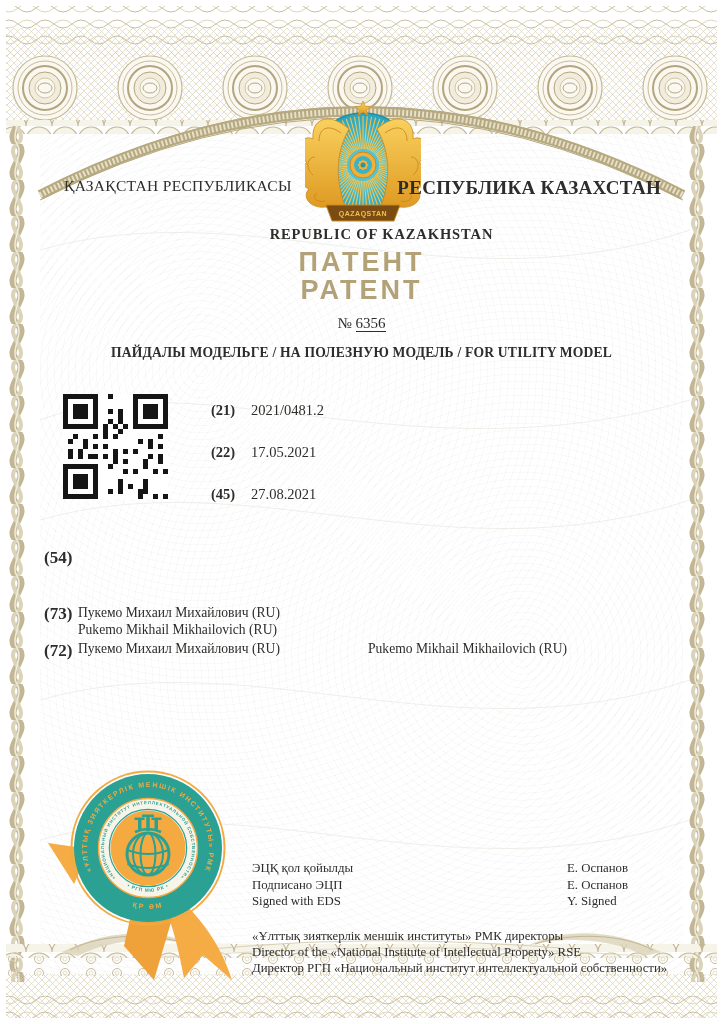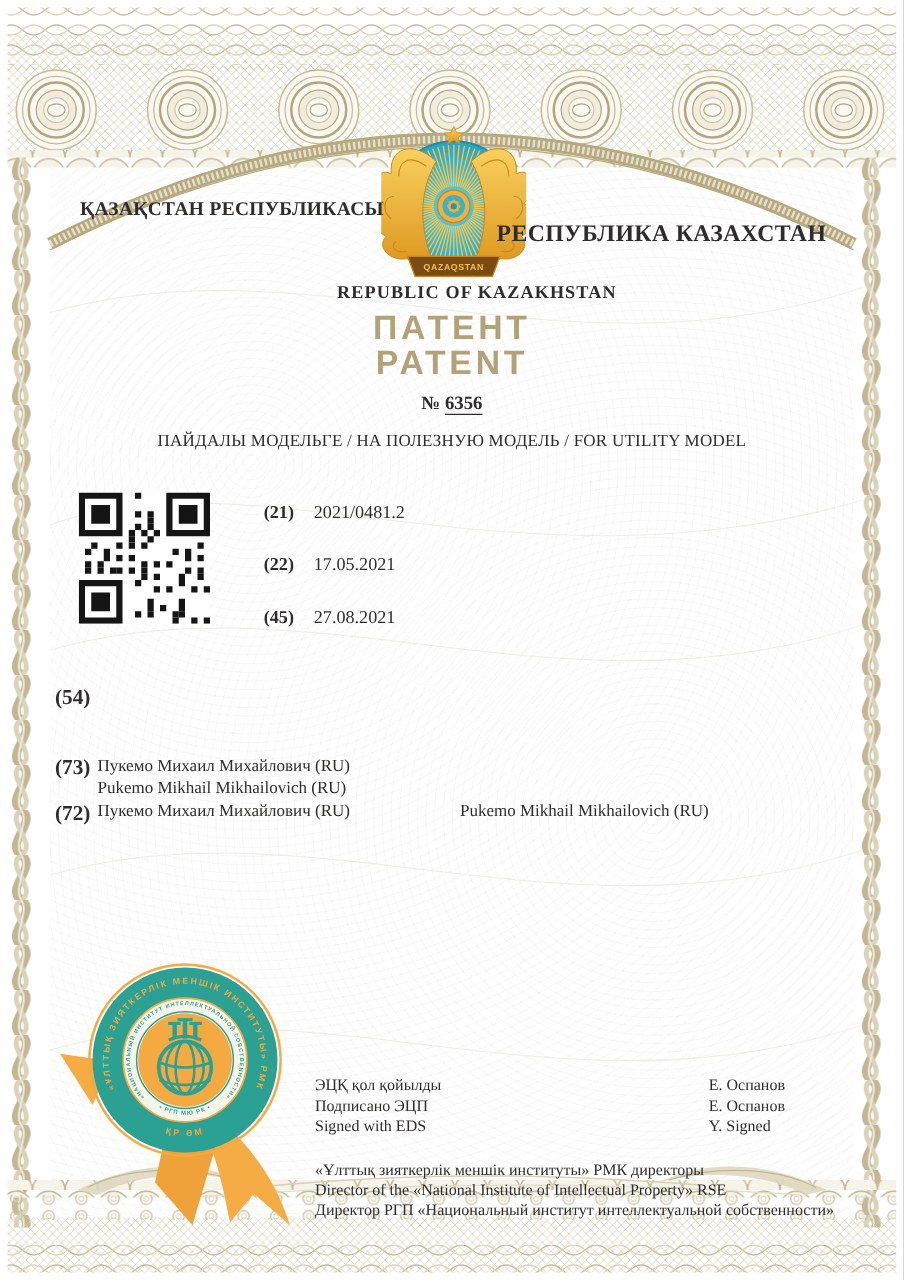--- a/index.html
+++ b/index.html
@@ -16,30 +16,30 @@
       repeating-radial-gradient(circle at 25% 35%, transparent 0 6px, rgba(175,185,170,.08) 6px 7px),
       repeating-radial-gradient(circle at 75% 65%, transparent 0 6px, rgba(175,185,170,.08) 6px 7px);
   }
   .abs{position:absolute;}
   svg{display:block;}
   .border-svg{position:absolute;left:0;top:0;}
   .arms{position:absolute;left:305px;top:101px;}
   .qr{position:absolute;left:63px;top:394px;}
   .seal{position:absolute;left:38px;top:750px;}
 
-  .h-kk{left:64px;top:159px;font-size:15.5px;font-weight:bold;letter-spacing:.3px;white-space:nowrap;}
+  .h-kk{left:64px;top:177px;font-size:15.5px;font-weight:normal;letter-spacing:.3px;white-space:nowrap;}
   .h-ru{right:62px;top:177px;font-size:19px;font-weight:bold;letter-spacing:.3px;white-space:nowrap;}
   .h-en{left:0;width:723px;top:226px;text-align:center;font-size:14.5px;font-weight:bold;letter-spacing:.9px;padding-left:20px;}
   .patent-words{left:0;width:723px;top:248px;text-align:center;
     font-family:"Liberation Sans","DejaVu Sans",sans-serif;
     font-size:27px;line-height:28px;font-weight:bold;letter-spacing:3px;
     color:var(--gold_text,#b3a277);}
-  .num{left:0;width:723px;top:315px;text-align:center;font-size:15px;font-weight:bold;}
+  .num{left:0;width:723px;top:315px;text-align:center;font-size:15px;font-weight:normal;}
   .num .uv{border-bottom:1.6px solid var(--ink,#2e2d2b);padding-bottom:0;}
-  .kind{left:0;width:723px;top:345px;text-align:center;font-size:13.6px;font-weight:normal;letter-spacing:.2px;}
+  .kind{left:0;width:723px;top:345px;text-align:center;font-size:13.6px;font-weight:bold;letter-spacing:.2px;}
 
   .frow{left:0;top:0;width:723px;height:18px;font-size:14.5px;}
   .f1{top:402px}.f2{top:444px}.f3{top:486px}
   .fcode{position:absolute;left:211px;font-weight:bold;}
   .fval{position:absolute;left:251px;}
 
   .scode{font-weight:bold;font-size:17px;white-space:nowrap;}
   .s54c{left:44px;top:548px;} .s54{left:78px;top:548px;width:590px;font-size:13.6px;line-height:17.4px;}
   .s73c{left:44px;top:604px;} .s73{left:78px;top:604px;font-size:13.6px;line-height:17.4px;}
   .s72c{left:44px;top:641px;} .s72ru{left:78px;top:641px;font-size:13.6px;white-space:nowrap;}

